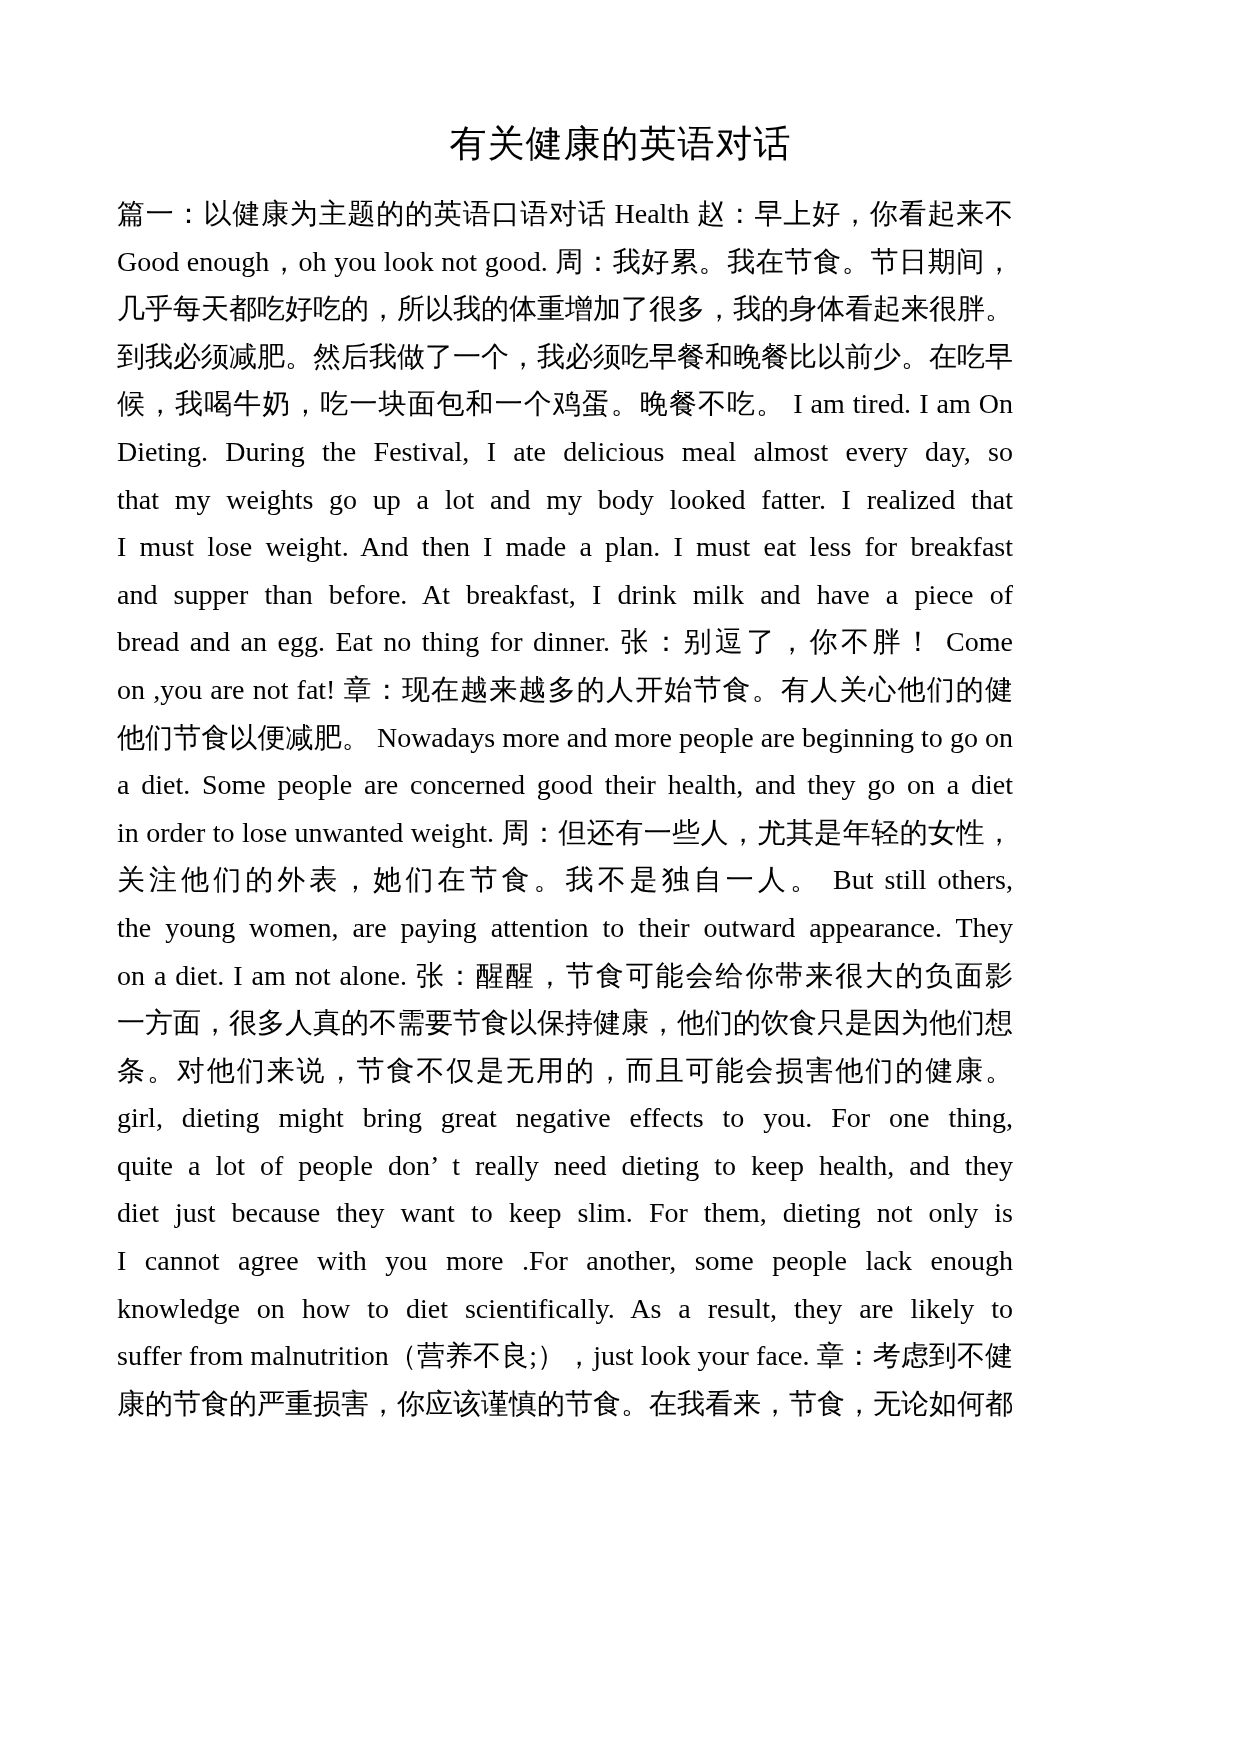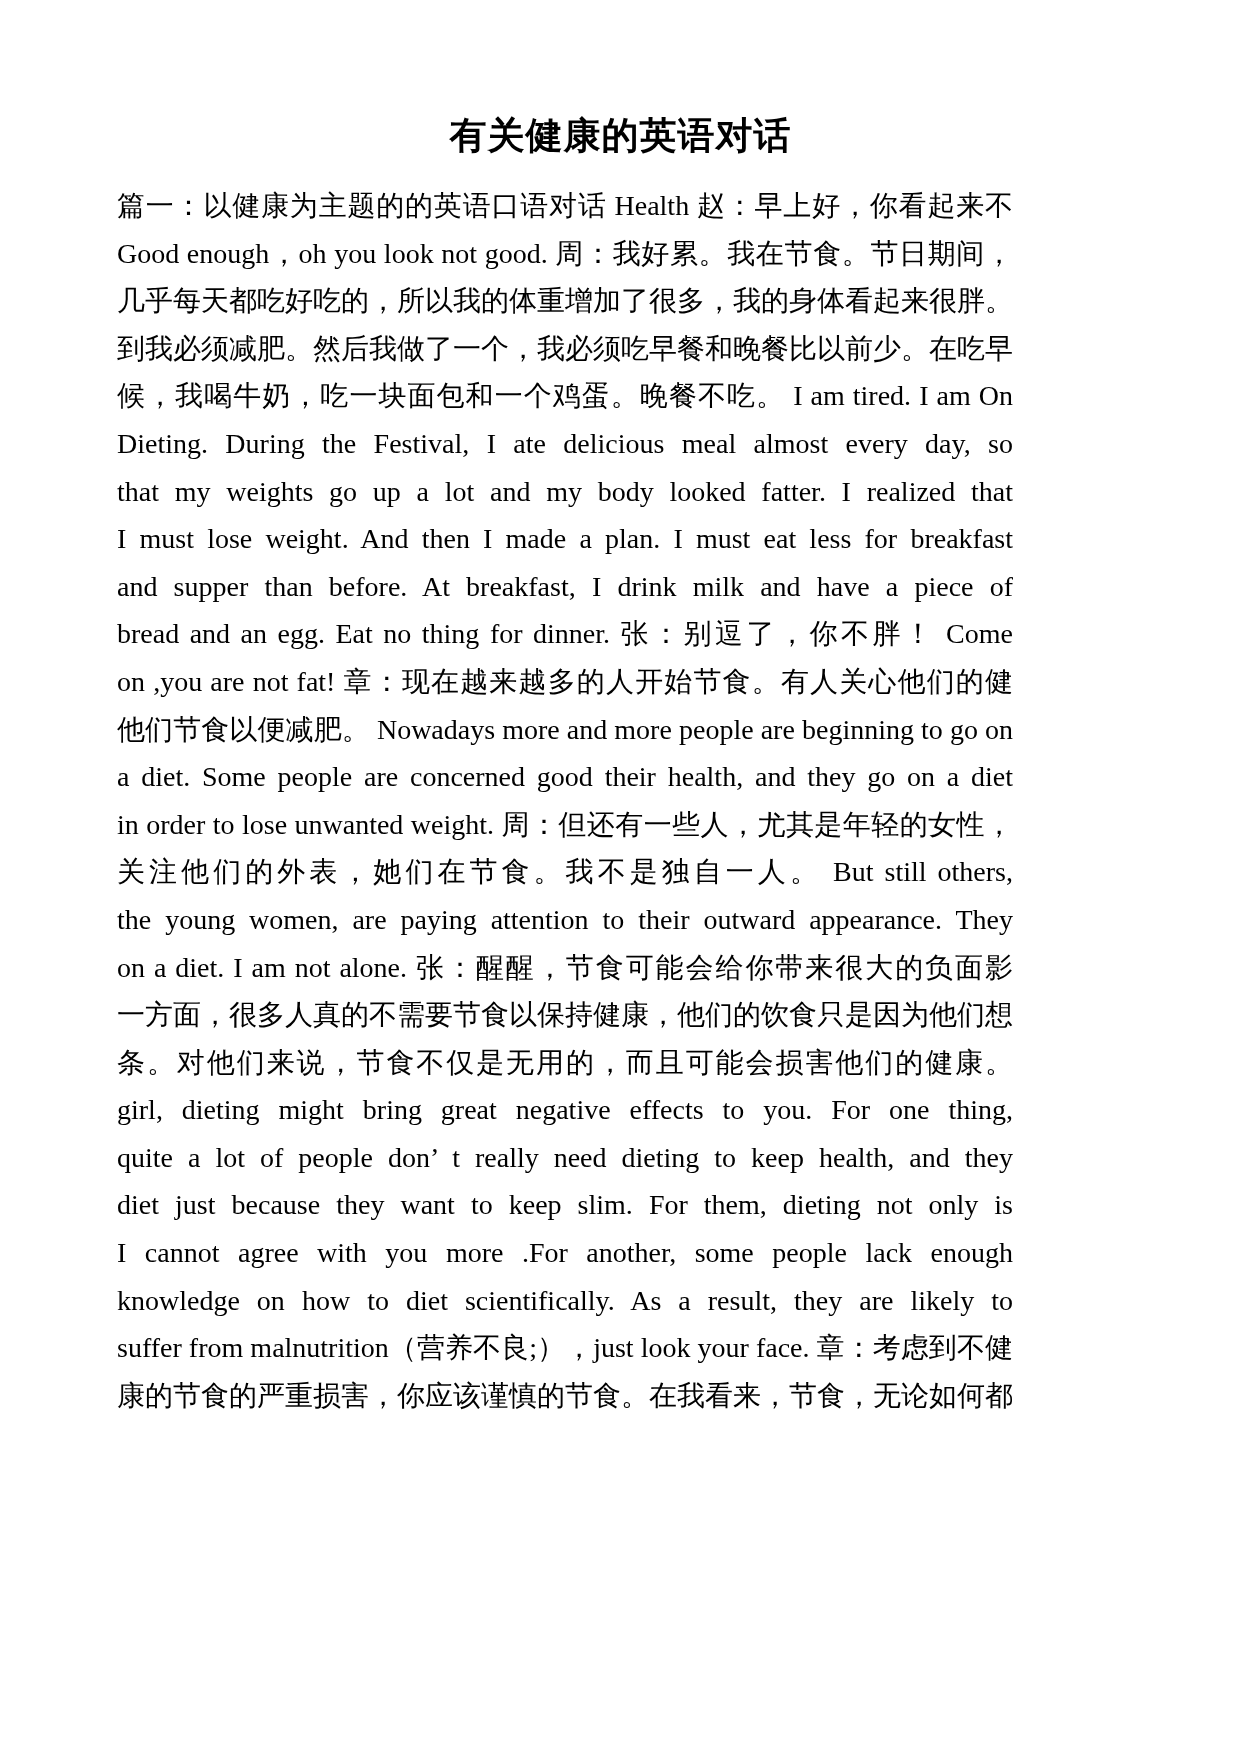--- a/index.html
+++ b/index.html
@@ -9,25 +9,25 @@
   }
   .page {
     position: relative;
     width: 1241px;
     height: 1754px;
     background: #ffffff;
     color: #000000;
     overflow: hidden;
   }
   .doc-title {
-    margin: 0;
+    margin: 8px;
     padding-top: 114px;
     text-align: center;
     font-family: "Liberation Sans", "DejaVu Sans", sans-serif;
-    font-weight: 700;
+    font-weight: 400;
     font-size: 37px;
     line-height: 44px;
     letter-spacing: 1px;
     color: #000000;
   }
   .doc-body {
     box-sizing: border-box;
     width: 896px;
     margin-left: 117px;
     margin-top: 24px;

